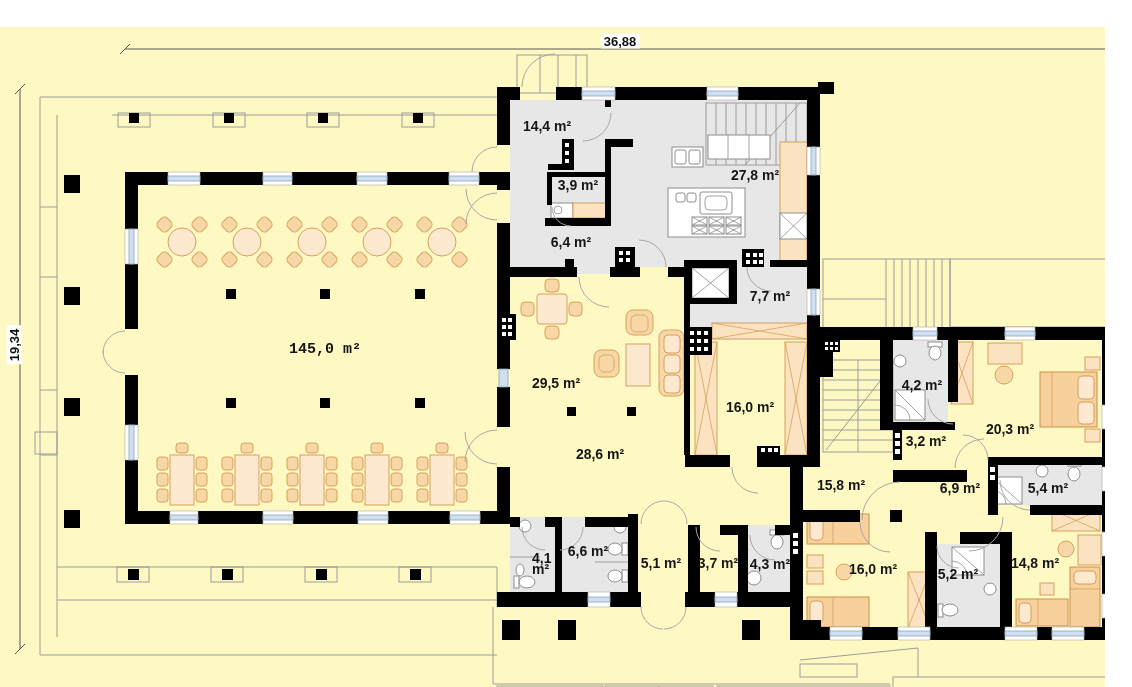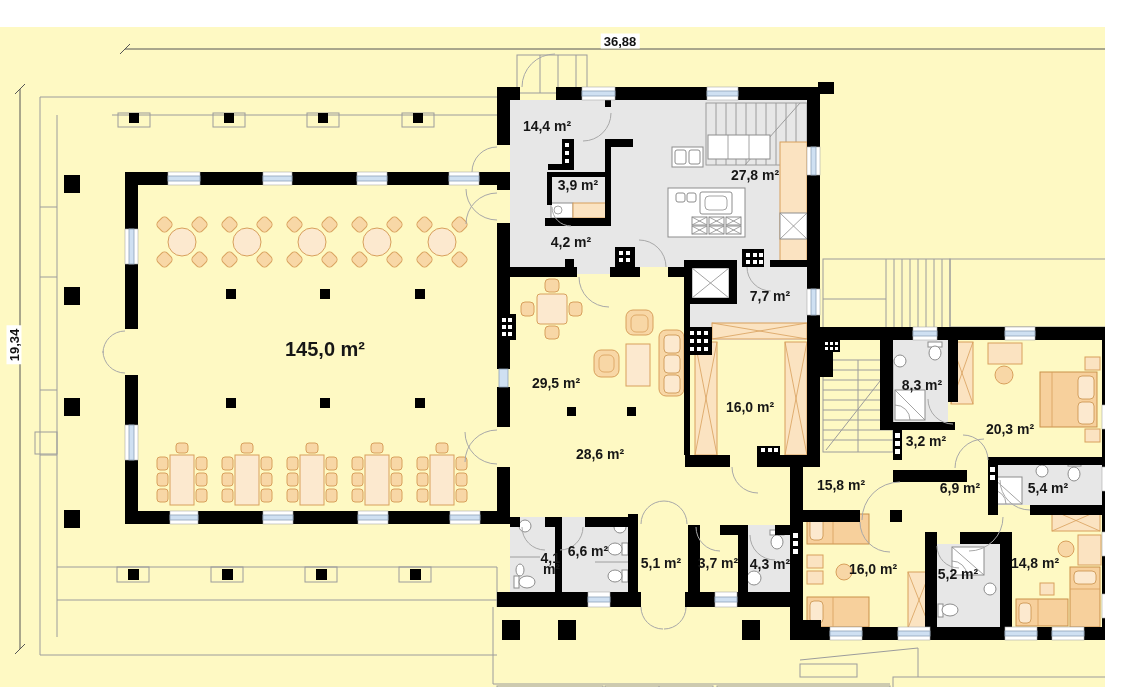--- a/index.html
+++ b/index.html
@@ -19,22 +19,22 @@
   .glass{fill:#cfe0f2;stroke:#8fa3b8;stroke-width:0.8;}
   .winb{fill:#fff;stroke:#aaa;stroke-width:0.6;}
   .arc{fill:none;stroke:#a8a8a8;stroke-width:1;}
   .xln{fill:none;stroke:#d8a05c;stroke-width:0.8;}
   .gx{fill:none;stroke:#8d8d8d;stroke-width:0.8;}
   .dot{fill:#fff;stroke:none;}
   .dim{stroke:#555;stroke-width:1;fill:none;}
   
   .rlabel{position:absolute;transform:translate(-50%,-50%);
           font-weight:bold;font-size:14px;color:#161616;white-space:nowrap;z-index:5;}
-  .rlabel.big{font-size:20px;}
-  .rlabel.wrap{white-space:normal;width:28px;text-align:right;line-height:11px;}
+  .rlabel.big{font-size:15px;font-family:Liberation Mono, monospace;}
+  .rlabel.wrap{white-space:normal;width:28px;text-align:left;line-height:11px;}
   .dimlabel{position:absolute;transform:translate(-50%,-50%);
             font-weight:bold;font-size:13px;color:#111;background:#fff;padding:0 3px;z-index:5;}
   .dimlabel.vert{transform:translate(-50%,-50%) rotate(-90deg);}
 </style>
 </head>
 <body>
 
 <div class="stage">
 
 <svg width="1132" height="687" viewBox="0 0 1132 687">
@@ -610,27 +610,27 @@
   <line x1="15" y1="627" x2="25" y2="617" class="dim"></line>
 </g>
 </svg>
 
 <div class="dimlabel" style="left:620px;top:14px">36,88</div>
 <div class="dimlabel vert" style="left:14px;top:318px">19,34</div>
 
 <div class="rlabel big" style="left:325px;top:322px">145,0 m²</div>
 <div class="rlabel" style="left:547px;top:99px">14,4 m²</div>
 <div class="rlabel" style="left:578px;top:158px">3,9 m²</div>
-<div class="rlabel" style="left:571px;top:215px">4,2 m²</div>
+<div class="rlabel" style="left:571px;top:215px">6,4 m²</div>
 <div class="rlabel" style="left:755px;top:148px">27,8 m²</div>
 <div class="rlabel" style="left:770px;top:269px">7,7 m²</div>
 <div class="rlabel" style="left:556px;top:356px">29,5 m²</div>
 <div class="rlabel" style="left:750px;top:380px">16,0 m²</div>
 <div class="rlabel" style="left:600px;top:427px">28,6 m²</div>
-<div class="rlabel" style="left:922px;top:358px">8,3 m²</div>
+<div class="rlabel" style="left:922px;top:358px">4,2 m²</div>
 <div class="rlabel" style="left:926px;top:414px">3,2 m²</div>
 <div class="rlabel" style="left:1010px;top:402px">20,3 m²</div>
 <div class="rlabel" style="left:841px;top:458px">15,8 m²</div>
 <div class="rlabel" style="left:960px;top:461px">6,9 m²</div>
 <div class="rlabel" style="left:1048px;top:461px">5,4 m²</div>
 <div class="rlabel wrap" style="left:546px;top:537px">4,1 m²</div>
 <div class="rlabel" style="left:588px;top:524px">6,6 m²</div>
 <div class="rlabel" style="left:661px;top:536px">5,1 m²</div>
 <div class="rlabel" style="left:718px;top:536px">3,7 m²</div>
 <div class="rlabel" style="left:770px;top:537px">4,3 m²</div>

